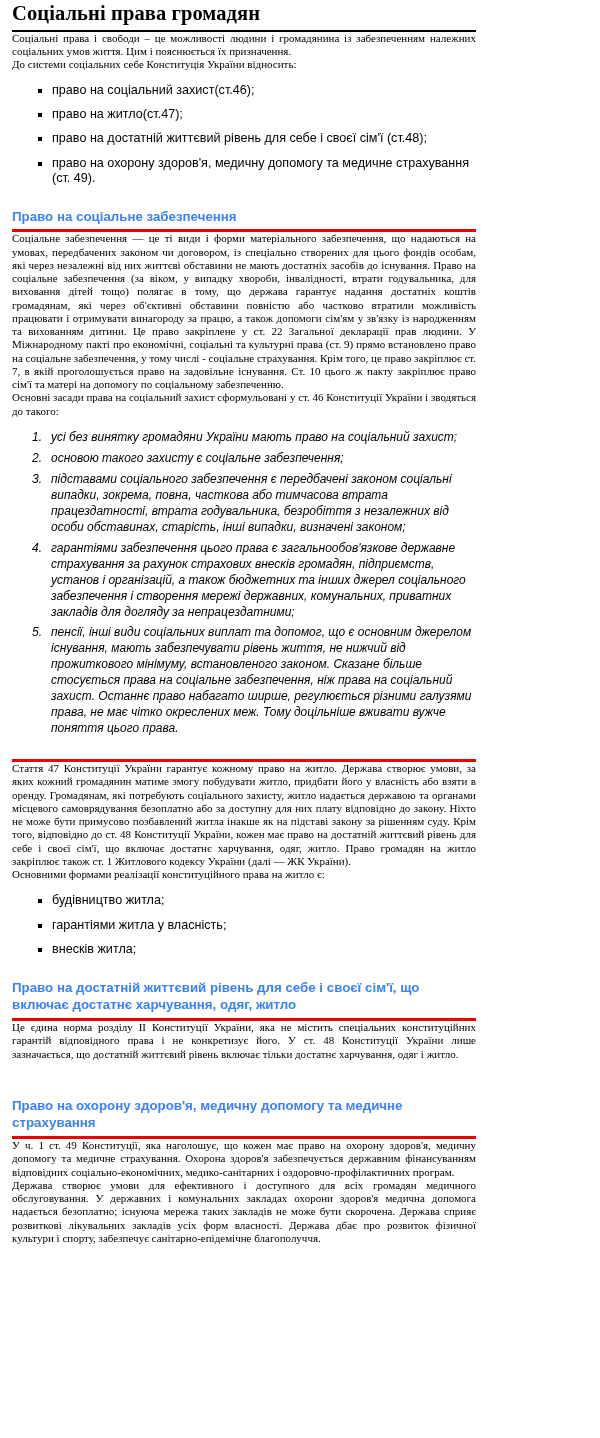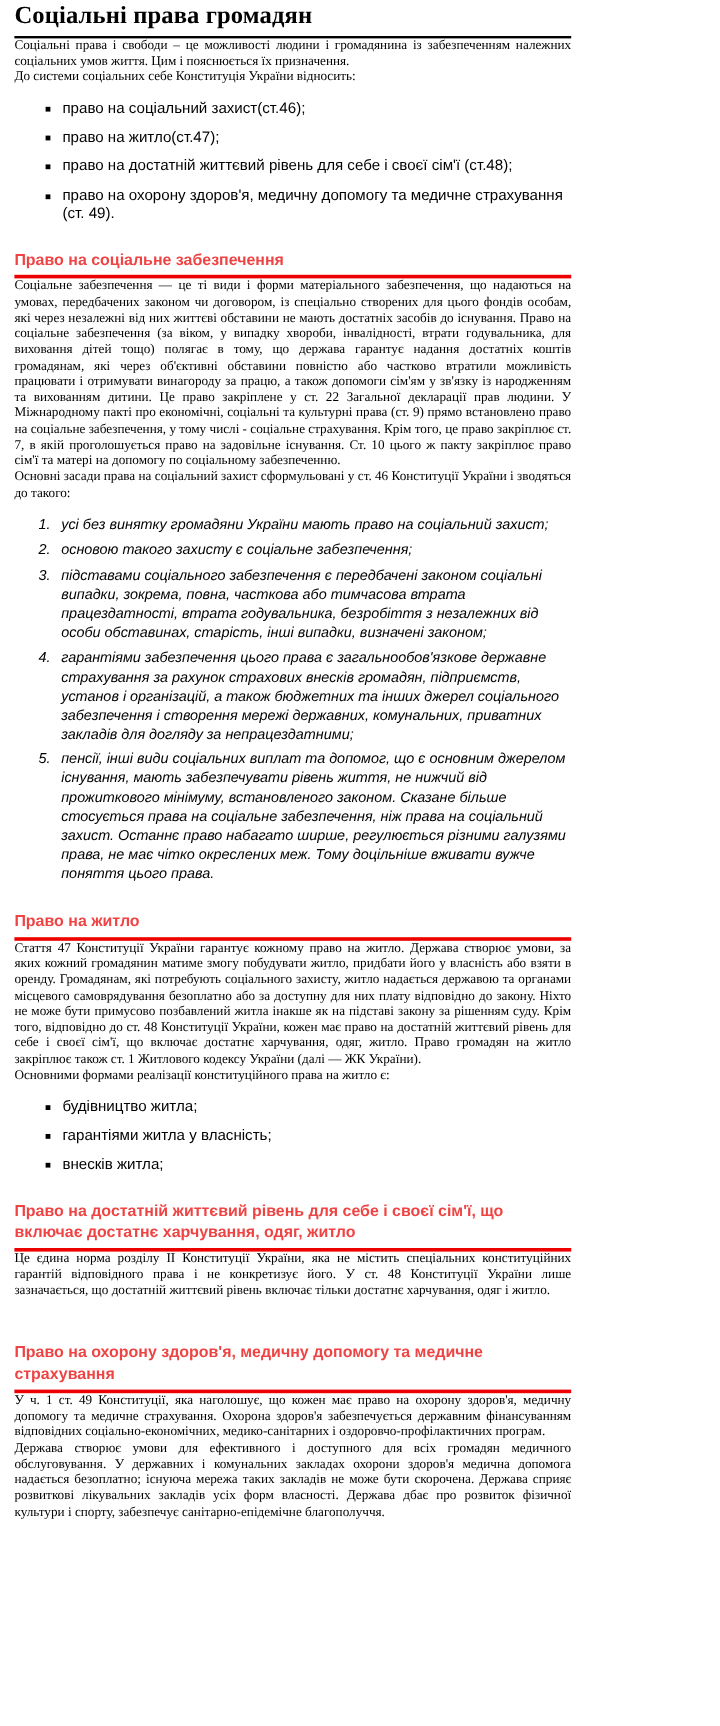--- a/index.html
+++ b/index.html
@@ -40,21 +40,21 @@
   }
 
   
   .section-heading {
     font-family: "Liberation Sans", "DejaVu Sans", sans-serif;
     font-weight: bold;
     font-size: 13.3px;
     line-height: 1.33;
     margin: 0;
     padding: 0;
-    color: #ef4444;
+    color: #3b82f6;
   }
   .heading-block {
     margin: 22px 0 0 0;
   }
   .heading-rule {
     height: 3px;
     background: #ee0000;
     width: 100%;
     margin: 4px 0 0 0;
   }
@@ -153,21 +153,20 @@
       <li>усі без винятку громадяни України мають право на соціальний захист;</li>
       <li>основою такого захисту є соціальне забезпечення;</li>
       <li>підставами соціального забезпечення є передбачені законом соціальні випадки, зокрема, повна, часткова або тимчасова втрата працездатності, втрата годувальника, безробіття з незалежних від особи обставинах, старість, інші випадки, визначені законом;</li>
       <li>гарантіями забезпечення цього права є загальнообов'язкове державне страхування за рахунок страхових внесків громадян, підприємств, установ і організацій, а також бюджетних та інших джерел соціального забезпечення і створення мережі державних, комунальних, приватних закладів для догляду за непрацездатними;</li>
       <li>пенсії, інші види соціальних виплат та допомог, що є основним джерелом існування, мають забезпечувати рівень життя, не нижчий від прожиткового мінімуму, встановленого законом. Сказане більше стосується права на соціальне забезпечення, ніж права на соціальний захист. Останнє право набагато ширше, регулюється різними галузями права, не має чітко окреслених меж. Тому доцільніше вживати вужче поняття цього права.</li>
     </ol>
   </section>
 
   <section>
     <div class="heading-block">
-      <h2 class="section-heading">Право на житло</h2>
       <div class="heading-rule"></div>
     </div>
     <p class="body-text para-gap-top">Стаття 47 Конституції України гарантує кожному право на житло. Держава створює умови, за яких кожний громадянин матиме змогу побудувати житло, придбати його у власність або взяти в оренду. Громадянам, які потребують соціального захисту, житло надається державою та органами місцевого самоврядування безоплатно або за доступну для них плату відповідно до закону. Ніхто не може бути примусово позбавлений житла інакше як на підставі закону за рішенням суду. Крім того, відповідно до ст. 48 Конституції України, кожен має право на достатній життєвий рівень для себе і своєї сім'ї, що включає достатнє харчування, одяг, житло. Право громадян на житло закріплює також ст. 1 Житлового кодексу України (далі — ЖК України).</p>
     <p class="body-text">Основними формами реалізації конституційного права на житло є:</p>
     <ul class="sq-list">
       <li>будівництво житла;</li>
       <li>гарантіями житла у власність;</li>
       <li>внесків житла;</li>
     </ul>
   </section>

